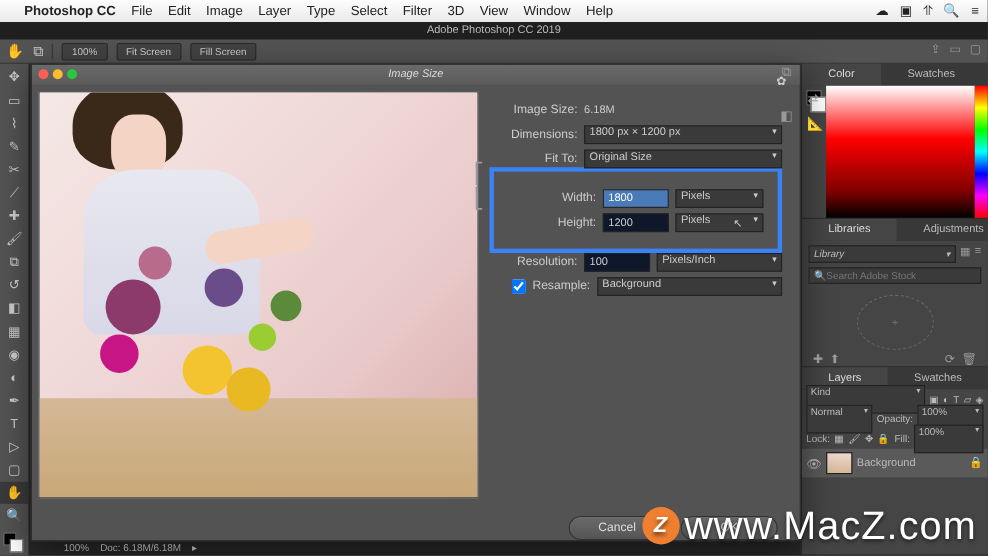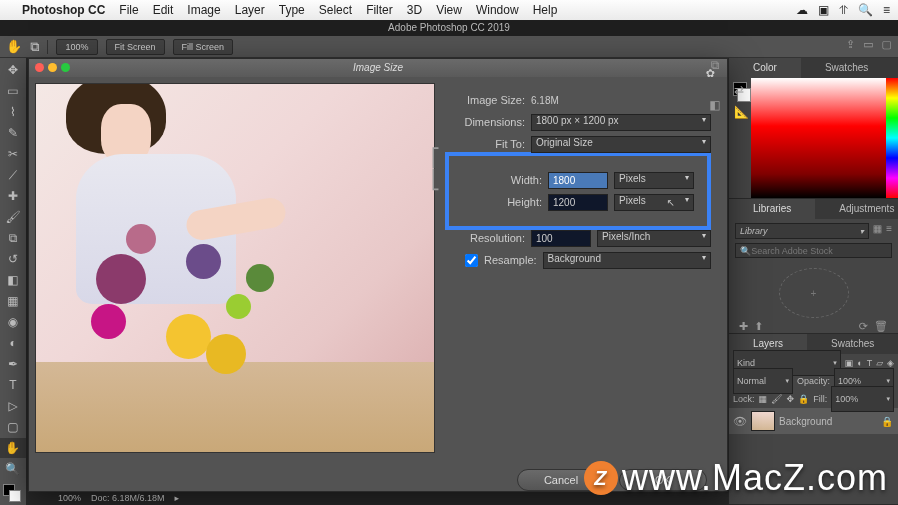--- a/index.html
+++ b/index.html
@@ -82,21 +82,21 @@
 .hue { width:12px; background:linear-gradient(to bottom,#f00,#ff0,#0f0,#0ff,#00f,#f0f,#f00); }
 .lib-panel { padding:4px 6px; height:114px; position:relative; }
 .lib-sel { height:16px; background:#3a3a3a; border:1px solid #222; display:flex; align-items:center; padding:0 4px; font-size:9px; position:relative;font-style:italic; }
 .lib-sel::after{content:"▾";position:absolute;right:4px;font-size:8px}
 .lib-search { margin-top:4px; height:15px; background:#3a3a3a; border:1px solid #222; font-size:9px; color:#777; padding:0 4px; display:flex; align-items:center; }
 .lib-drop { margin-top:10px; height:50px; border:1px dashed #666; border-radius:50%; width:70px; margin-left:auto; margin-right:auto; display:flex; align-items:center; justify-content:center; color:#777; }
 .lib-foot { display:flex; gap:6px; padding:2px 4px; color:#999; font-size:11px; }
 .lib-foot .r { margin-left:auto; }
 .layers-panel { flex:1; display:flex; flex-direction:column; }
 .lrow { height:18px; display:flex; align-items:center; padding:0 4px; gap:4px; font-size:9px; }
-.lrow .sel-span { flex:1; height:26px; background:#3a3a3a; border:1px solid #222; padding:0 3px; display:flex; align-items:center; position:relative; font-size:9px;}
+.lrow .sel-span { flex:1; height:26px; background:#3a3a3a; border:1px solid #222; padding:0 3px; display:flex; align-items:flex-start; position:relative; font-size:9px;}
 .lrow .sel-span::after{content:"▾";position:absolute;right:3px;font-size:7px}
 .lrow .mini { width:44px; }
 .layer-item { height:26px; background:#5a5a5a; display:flex; align-items:center; padding:0 4px; gap:4px; }
 .layer-item .eye { font-size:11px; }
 .layer-item .thumb { width:24px; height:20px; background:linear-gradient(#f0d8d0,#d4b896); border:1px solid #222; }
 .layer-item .lock { margin-left:auto; font-size:10px; }
 
 .watermark { position:absolute; bottom:6px; right:10px; font-size:36px; color:#fff; font-weight:300; letter-spacing:1px; display:flex; align-items:center; text-shadow:0 2px 4px rgba(0,0,0,0.6); pointer-events:none; }
 .watermark .z { width:34px; height:34px; border-radius:50%; background:#f08030; color:#fff; display:flex; align-items:center; justify-content:center; font-size:20px; font-weight:bold; font-style:italic; margin-right:4px; }
 

